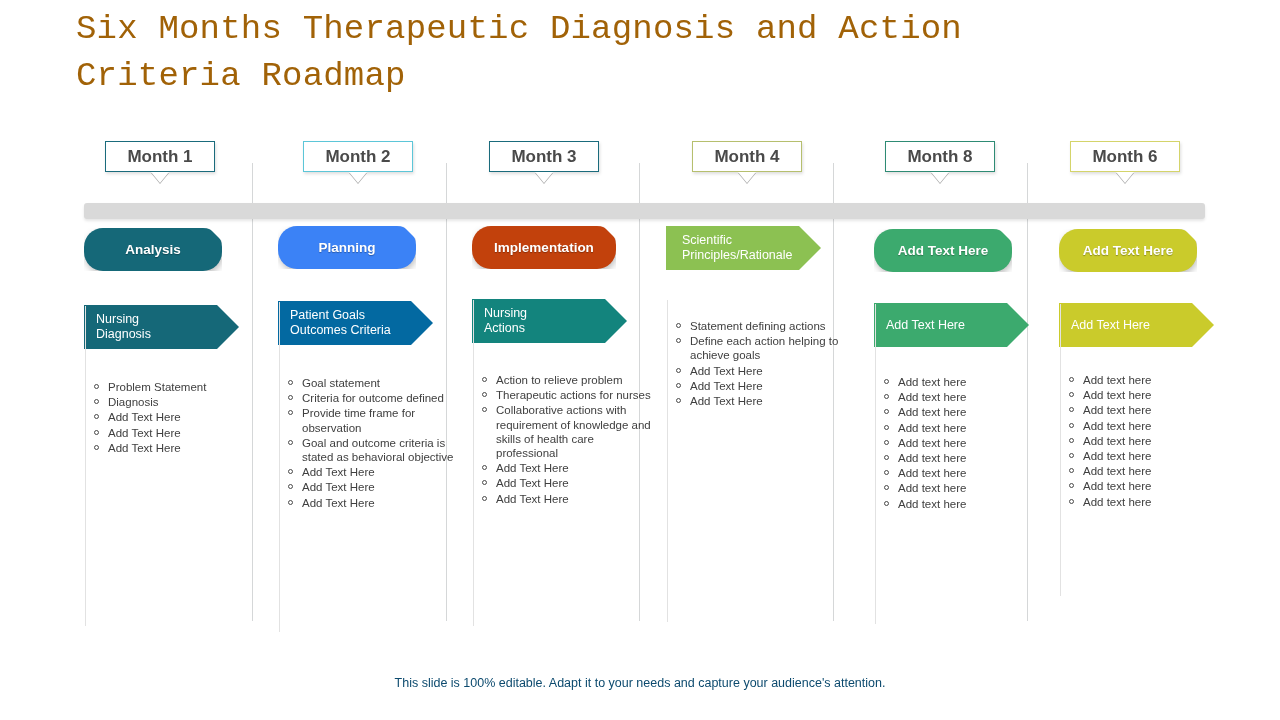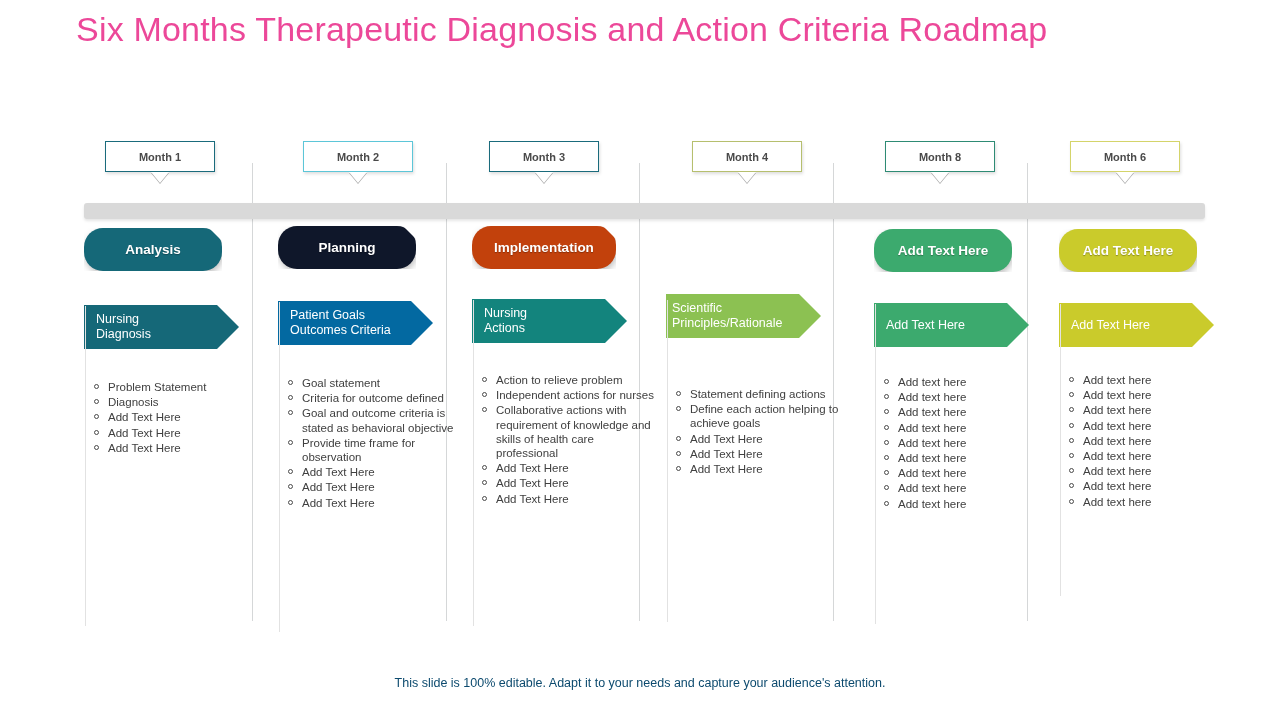--- a/index.html
+++ b/index.html
@@ -10,32 +10,32 @@
     font-family:"Liberation Sans","DejaVu Sans",sans-serif;
     overflow:hidden;
     position:relative;
   }
   .slide{position:absolute;inset:0;}
 
   
   .title{
     position:absolute;left:76px;top:6px;width:1010px;
     font-size:34px;line-height:47px;font-weight:400;
-    color:#ec4899;letter-spacing:.2px;
-    font-family:Liberation Sans, sans-serif;
+    color:#a16207;letter-spacing:.2px;
+    font-family:Liberation Mono, monospace;
   }
 
   
   .months{position:absolute;left:0;top:141px;width:1280px;height:46px;}
   .month-badge{
     position:absolute;top:0;height:31px;width:110px;
     background:#ffffff;border:1px solid #1a6b7c;
     box-sizing:border-box;
     display:flex;align-items:center;justify-content:center;
-    font-size:11px;font-weight:bold;color:#4a4a4a;
+    font-size:17px;font-weight:bold;color:#4a4a4a;
     box-shadow:1px 2px 3px rgba(0,0,0,.13);
   }
   .month-badge .tail{
     position:absolute;left:50%;top:30px;margin-left:-9px;
     width:0;height:0;
     border-left:9px solid transparent;
     border-right:9px solid transparent;
     border-top:11px solid #ffffff;
     filter:drop-shadow(0 1px 0 rgba(150,150,150,.85));
   }
@@ -154,60 +154,60 @@
     <ul class="bullets" style="margin-top:31px;">
       <li>Problem Statement</li>
       <li>Diagnosis</li>
       <li>Add Text Here</li>
       <li>Add Text Here</li>
       <li>Add Text Here</li>
     </ul>
   </div>
 
   <div class="col" style="left:278px;top:226px;">
-    <div class="hdr" style="background:#0f172a;">
+    <div class="hdr" style="background:#3b82f6;">
       <span>Planning</span>
     </div>
     <div class="sub" style="background:#0369a1;margin-top:32px;">
       <span>Patient Goals</span>
       <span>Outcomes Criteria</span>
     </div>
     <div class="col-rule" style="left:1px;top:76px;height:330px;"></div>
     <ul class="bullets" style="margin-top:31px;">
       <li>Goal statement</li>
       <li>Criteria for outcome defined</li>
+      <li>Provide time frame for observation</li>
       <li>Goal and outcome criteria is stated as behavioral objective</li>
-      <li>Provide time frame for observation</li>
       <li>Add Text Here</li>
       <li>Add Text Here</li>
       <li>Add Text Here</li>
     </ul>
   </div>
 
   <div class="col" style="left:472px;top:226px;">
     <div class="hdr" style="background:#c2410c;width:144px;">
       <span>Implementation</span>
     </div>
     <div class="sub" style="background:#13847d;margin-top:30px;">
       <span>Nursing</span>
       <span>Actions</span>
     </div>
     <div class="col-rule" style="left:1px;top:74px;height:326px;"></div>
     <ul class="bullets" style="margin-top:30px;">
       <li>Action to relieve problem</li>
-      <li>Independent actions for nurses</li>
+      <li>Therapeutic actions for nurses</li>
       <li>Collaborative actions with requirement of knowledge and skills of health care professional</li>
       <li>Add Text Here</li>
       <li>Add Text Here</li>
       <li>Add Text Here</li>
     </ul>
   </div>
 
   <div class="col" style="left:666px;top:226px;">
-    <div class="sub" style="background:#8cc152;margin-top:68px;padding-left:6px;">
+    <div class="sub" style="background:#8cc152;padding-left:16px;">
       <span>Scientific</span>
       <span>Principles/Rationale</span>
     </div>
     <div class="col-rule" style="left:1px;top:74px;height:322px;"></div>
     <ul class="bullets" style="margin-top:49px;">
       <li>Statement defining actions</li>
       <li>Define each action helping to achieve goals</li>
       <li>Add Text Here</li>
       <li>Add Text Here</li>
       <li>Add Text Here</li>

